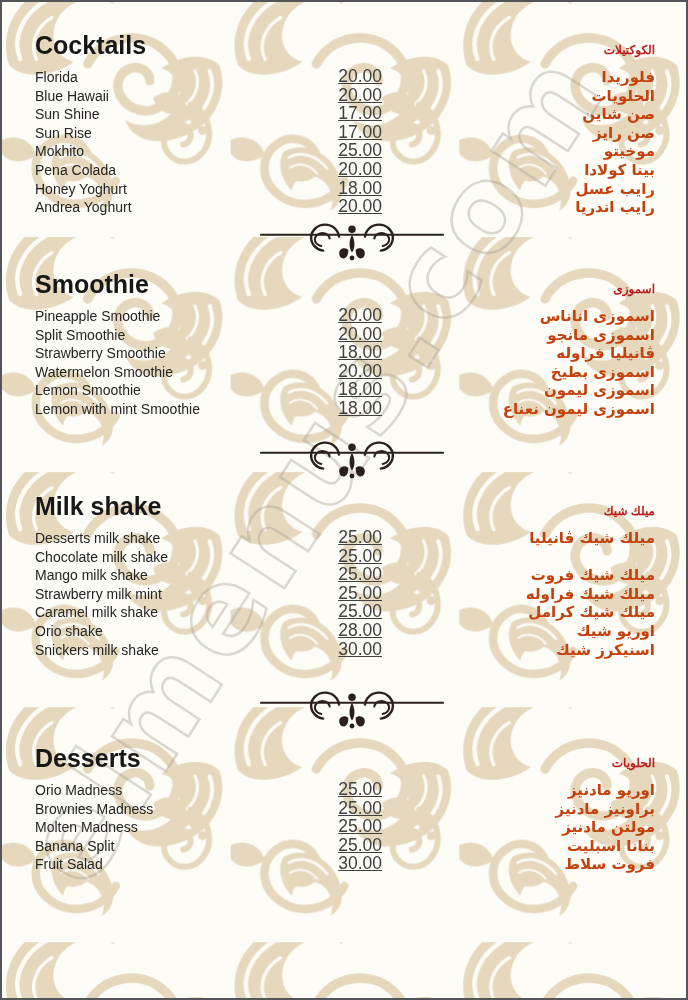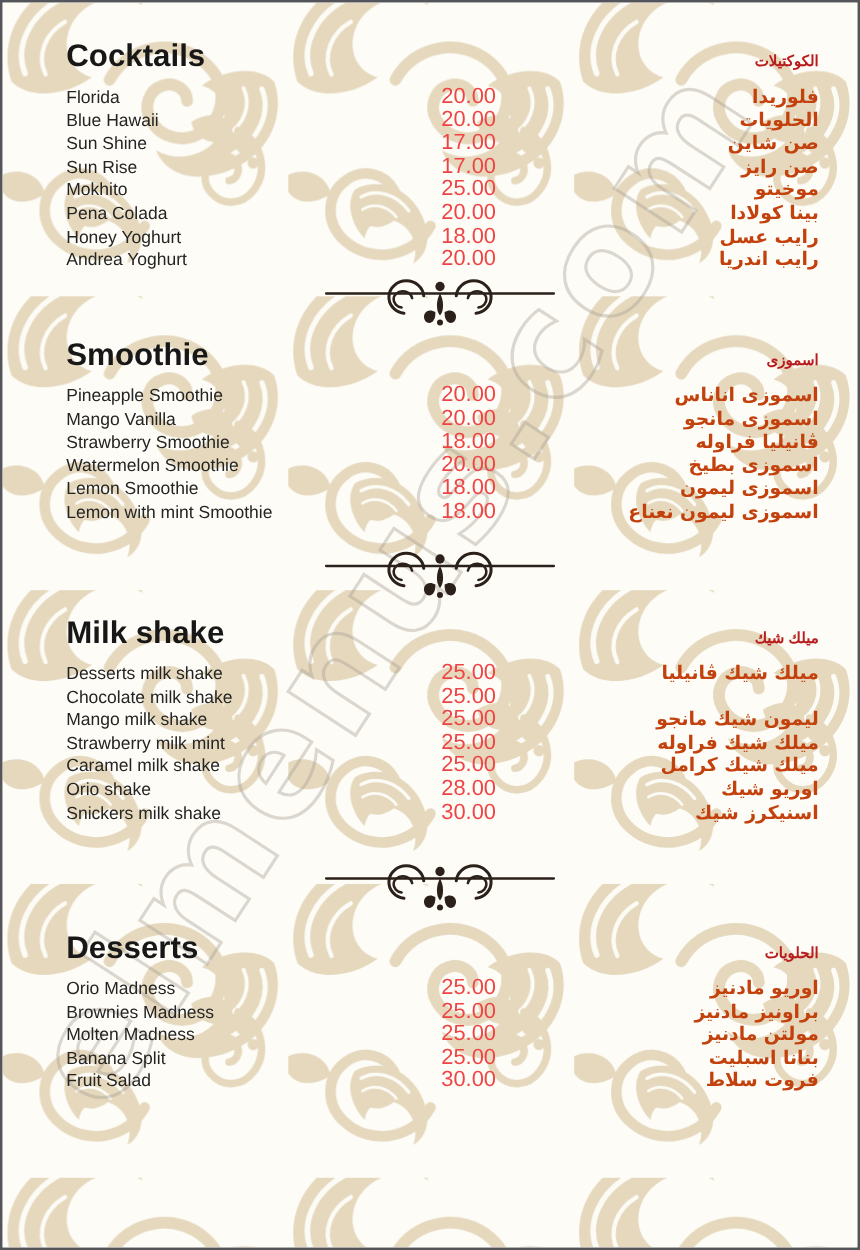--- a/index.html
+++ b/index.html
@@ -8,27 +8,27 @@
     width:688px;height:1000px;
     margin:0 auto;
     box-sizing:border-box;
     border:2px solid #54555a;
     overflow:hidden;
     font-family:"Liberation Sans",sans-serif;
     background:#fdfcf7;
   }
   svg.bg{position:absolute;left:0;top:0;width:100%;height:100%;display:block;}
   #sections{position:absolute;inset:0;}
-  .menu-section{position:absolute;left:0;right:0;padding:0 31px 0 51px;}
+  .menu-section{position:absolute;left:0;right:0;padding:0 31px 0 33px;}
   .section-header{display:flex;justify-content:space-between;align-items:baseline;height:30px;margin-bottom:8px;}
   .title-en{font-size:25px;font-weight:bold;color:#171717;margin:0;line-height:30px;}
   .title-ar{font-size:12px;font-weight:bold;color:#b91c1c;margin:0;font-family:Liberation Sans, sans-serif;line-height:30px;}
   .row{display:grid;grid-template-columns:300px 47px 1fr;line-height:17.6px;align-items:baseline;}
   .name-en{font-size:14px;color:#242424;white-space:nowrap;}
-  .price{font-size:17.5px;color:#ef4444;white-space:nowrap;}
+  .price{font-size:17.5px;color:#404040;text-align:right;white-space:nowrap;text-decoration:underline;}
   .name-ar{font-size:15px;font-weight:bold;color:#c2410c;text-align:right;font-family:"DejaVu Sans",sans-serif;white-space:nowrap;}
   .divider{position:absolute;left:257px;width:186px;height:50px;}
   .divider svg{display:block;width:100%;height:100%;}
 </style>
 </head>
 <body>
 
 <div class="page">
 
   <svg class="bg" viewBox="0 0 688 1000" preserveAspectRatio="none" aria-hidden="true">
@@ -144,21 +144,21 @@
       <h3 class="title-ar" dir="rtl">اسموزى</h3>
     </div>
     <div class="rows">
   <div class="row">
     <span class="name-en">Pineapple Smoothie</span>
     <span class="price">20.00</span>
     <span class="name-ar" dir="rtl">اسموزى اناناس</span>
   </div>
 
   <div class="row">
-    <span class="name-en">Mango Vanilla</span>
+    <span class="name-en">Split Smoothie</span>
     <span class="price">20.00</span>
     <span class="name-ar" dir="rtl">اسموزى مانجو</span>
   </div>
 
   <div class="row">
     <span class="name-en">Strawberry Smoothie</span>
     <span class="price">18.00</span>
     <span class="name-ar" dir="rtl">ڤانيليا فراوله</span>
   </div>
 
@@ -214,21 +214,21 @@
   </div>
 
   <div class="row">
     <span class="name-en">Chocolate milk shake</span>
     <span class="price">25.00</span>
   </div>
 
   <div class="row">
     <span class="name-en">Mango milk shake</span>
     <span class="price">25.00</span>
-    <span class="name-ar" dir="rtl">ليمون شيك مانجو</span>
+    <span class="name-ar" dir="rtl">ميلك شيك فروت</span>
   </div>
 
   <div class="row">
     <span class="name-en">Strawberry milk mint</span>
     <span class="price">25.00</span>
     <span class="name-ar" dir="rtl">ميلك شيك فراوله</span>
   </div>
 
   <div class="row">
     <span class="name-en">Caramel milk shake</span>

